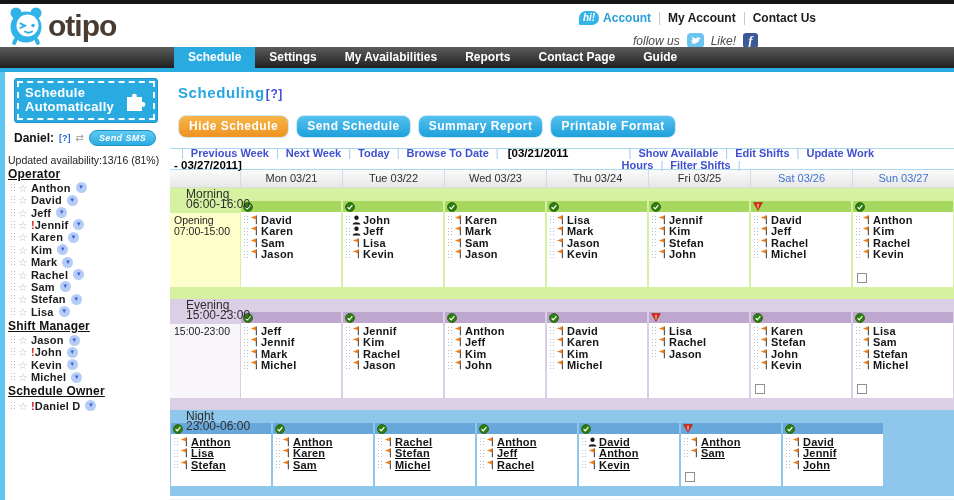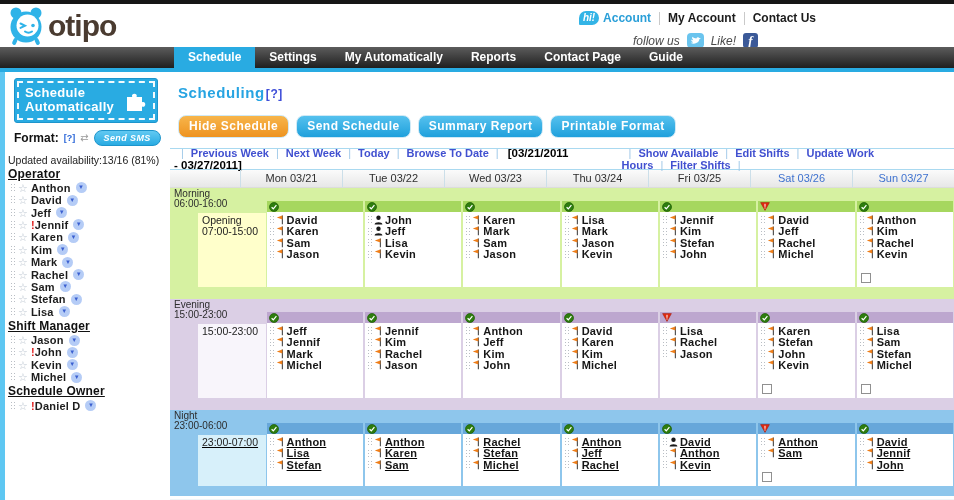--- a/index.html
+++ b/index.html
@@ -68,22 +68,22 @@
   .wlink{color:#4150d0;cursor:pointer;}
   .wsep{color:#9fc8e8;margin:0 7px;font-weight:normal;}
   #daterange{color:#000;font-size:11.5px;margin-left:2px;}
   #dayheader{height:17px;display:flex;background:linear-gradient(#fbfbfb,#e7e7e7);border-bottom:1px solid #dcdcdc;align-items:center;}
   #dayheader .spacer{width:70px;}
   .dayhead{width:102px;box-sizing:border-box;border-left:1px solid #ccdfe9;text-align:center;
            font-size:11px;color:#2f2f2f;line-height:17px;}
   .dayhead.weekend{color:#3f72cf;}
 
   .band{position:relative;padding-top:13px;}
-  .bandtitle{position:absolute;top:1px;left:4px;font-size:10px;color:#2d2d2d;line-height:10px;}
-  .cellsrow{display:flex;align-items:stretch;margin-left:28px;}
+  .bandtitle{position:absolute;top:1px;left:16px;font-size:12px;color:#2d2d2d;line-height:10px;}
+  .cellsrow{display:flex;align-items:stretch;}
   .labelcell{width:70px;box-sizing:border-box;margin-top:12px;padding:2px 0 0 4px;
              font-size:10.5px;color:#222;line-height:11px;}
   .daycell{width:100px;margin:0 1px;background:#fff;}
   .cellbar{height:11px;display:flex;align-items:center;padding-left:2px;}
   .cellbody{padding:2px 0 0 2px;position:relative;}
   .sec-morning .cellbody,.sec-evening .cellbody{height:73px;}
   .sec-night .cellbody{height:50px;}
   .sec-morning,.sec-evening{padding-bottom:12px;}
   .sec-night{padding-bottom:10px;}
   .memrow{display:flex;align-items:center;height:11.5px;cursor:pointer;}
@@ -131,42 +131,42 @@
         </svg>
     </span>
     <span>Like!</span>
     <span class="fbicon">f</span>
   </div>
 </div>
 
 <div id="navbar">
     <div class="navitem active">Schedule</div>
     <div class="navitem">Settings</div>
-    <div class="navitem">My Automatically</div>
+    <div class="navitem">My Availabilities</div>
     <div class="navitem">Reports</div>
     <div class="navitem">Contact Page</div>
     <div class="navitem">Guide</div>
   </div>
 <div id="bluestrip"></div>
 
 <div id="sidebar">
   <div id="sideedge"></div>
   <div id="autobtn">
     <div class="inner">
       <div class="lbl">
         <div>Schedule</div>
         <div>Automatically</div>
       </div>
       <svg width="24" height="24" viewBox="0 0 24 24">
         <path d="M4 9 h5.2 c-1.6-4.4 6-4.4 4.4 0 H19 v5.2 c4.4-1.6 4.4 6 0 4.4 V23 H4 Z" fill="#fff"></path>
       </svg>
     </div>
   </div>
   <div id="staffrow">
-    <span class="stafflbl">Format:</span>
+    <span class="stafflbl">Daniel:</span>
     <span class="help">[?]</span>
     <span class="opticon">⇄</span>
     <button id="smsbtn">Send SMS</button>
   </div>
   <div id="avail">Updated availability:13/16 (81%)</div>
   <div id="stafflist">
       <div class="grouphead">Operator</div>
       <div class="srow">
         <span class="handle"></span>
         <span class="star">☆</span>
@@ -1038,23 +1038,20 @@
             </div>
           </div>
         </div>
       </div>
       <div class="band sec-night" style="background: rgb(142, 198, 236); text-decoration: underline;">
         <div class="bandtitle">
           <div>Night</div>
           <div>23:00-06:00</div>
         </div>
         <div class="cellsrow">
-          <div class="labelcell" style="background: rgb(215, 240, 250);">
-            <div>23:00-07:00</div>
-          </div>
           <div class="daycell">
             <div class="cellbar" style="background: rgb(103, 167, 218);">
               <span class="stico">
                 <svg width="10" height="10" viewBox="0 0 10 10">
                   <circle cx="5" cy="5" r="4.5" fill="#2e7d0e" stroke="#1d5a05" stroke-width="0.7"></circle>
                   <path d="M2.6 5.3 L4.3 6.8 L7.4 3.1" stroke="#fff" stroke-width="1.2" fill="none"></path>
                 </svg>
               </span>
             </div>
             <div class="cellbody">

